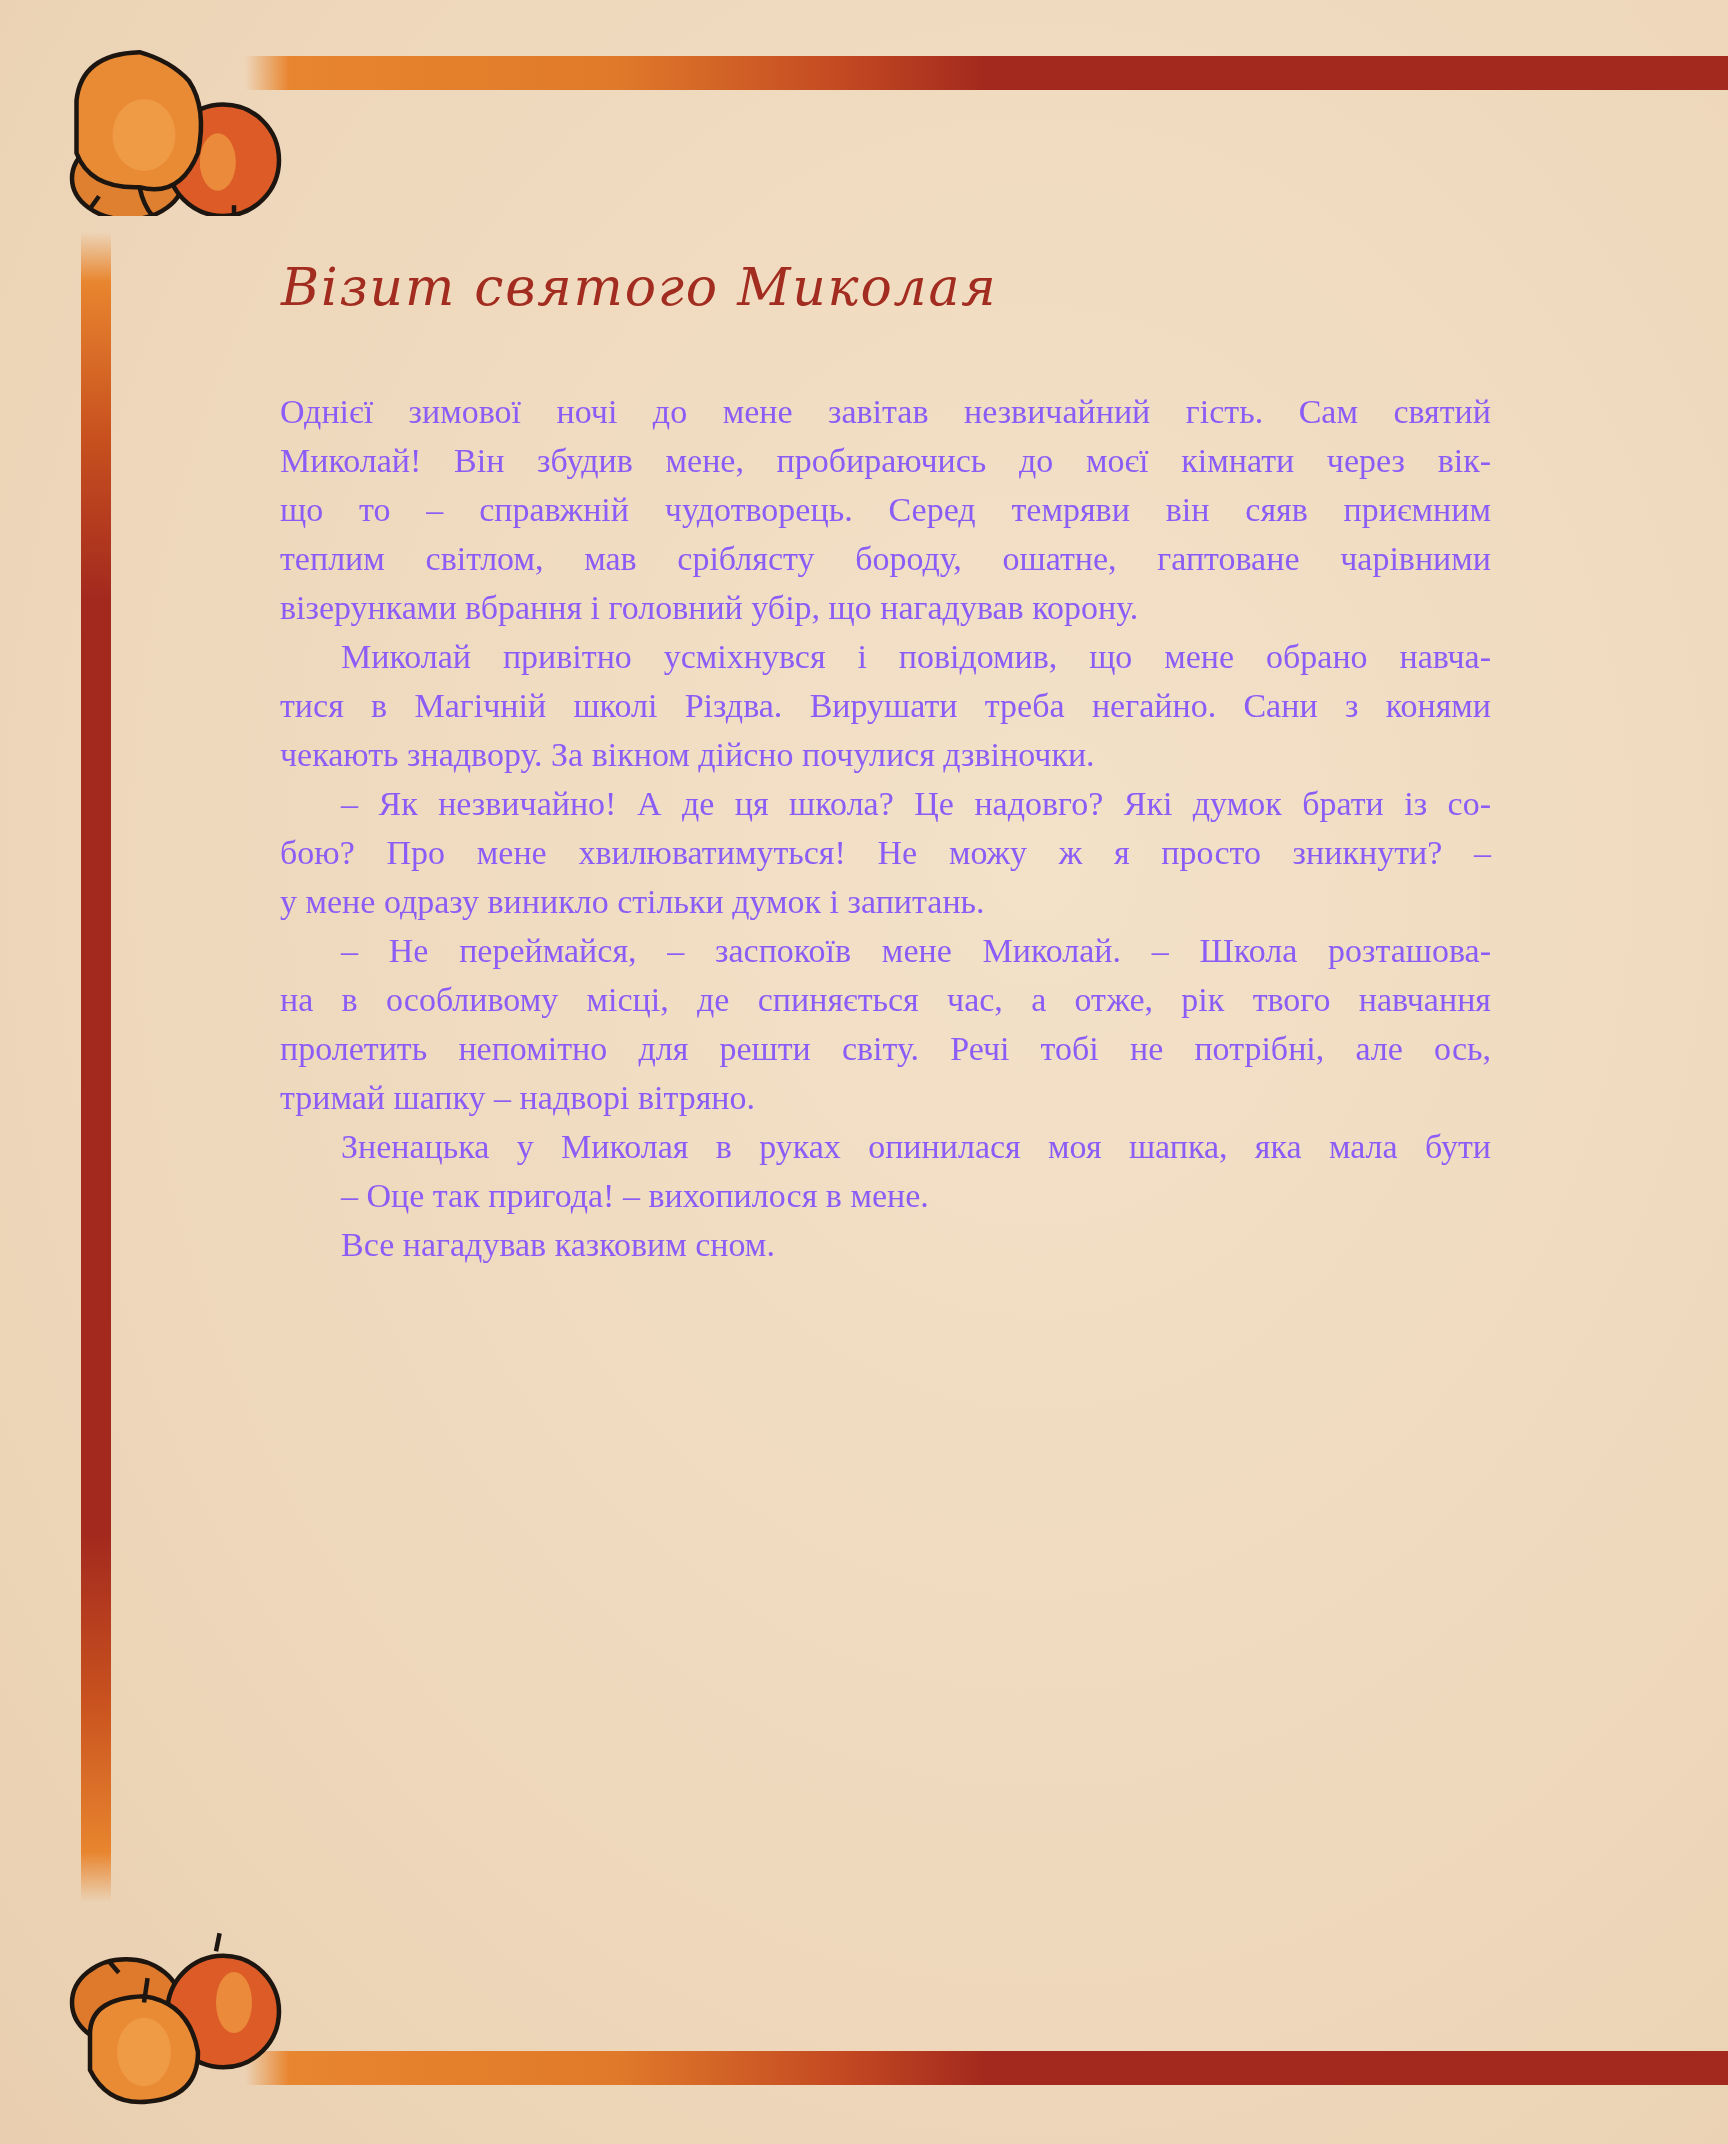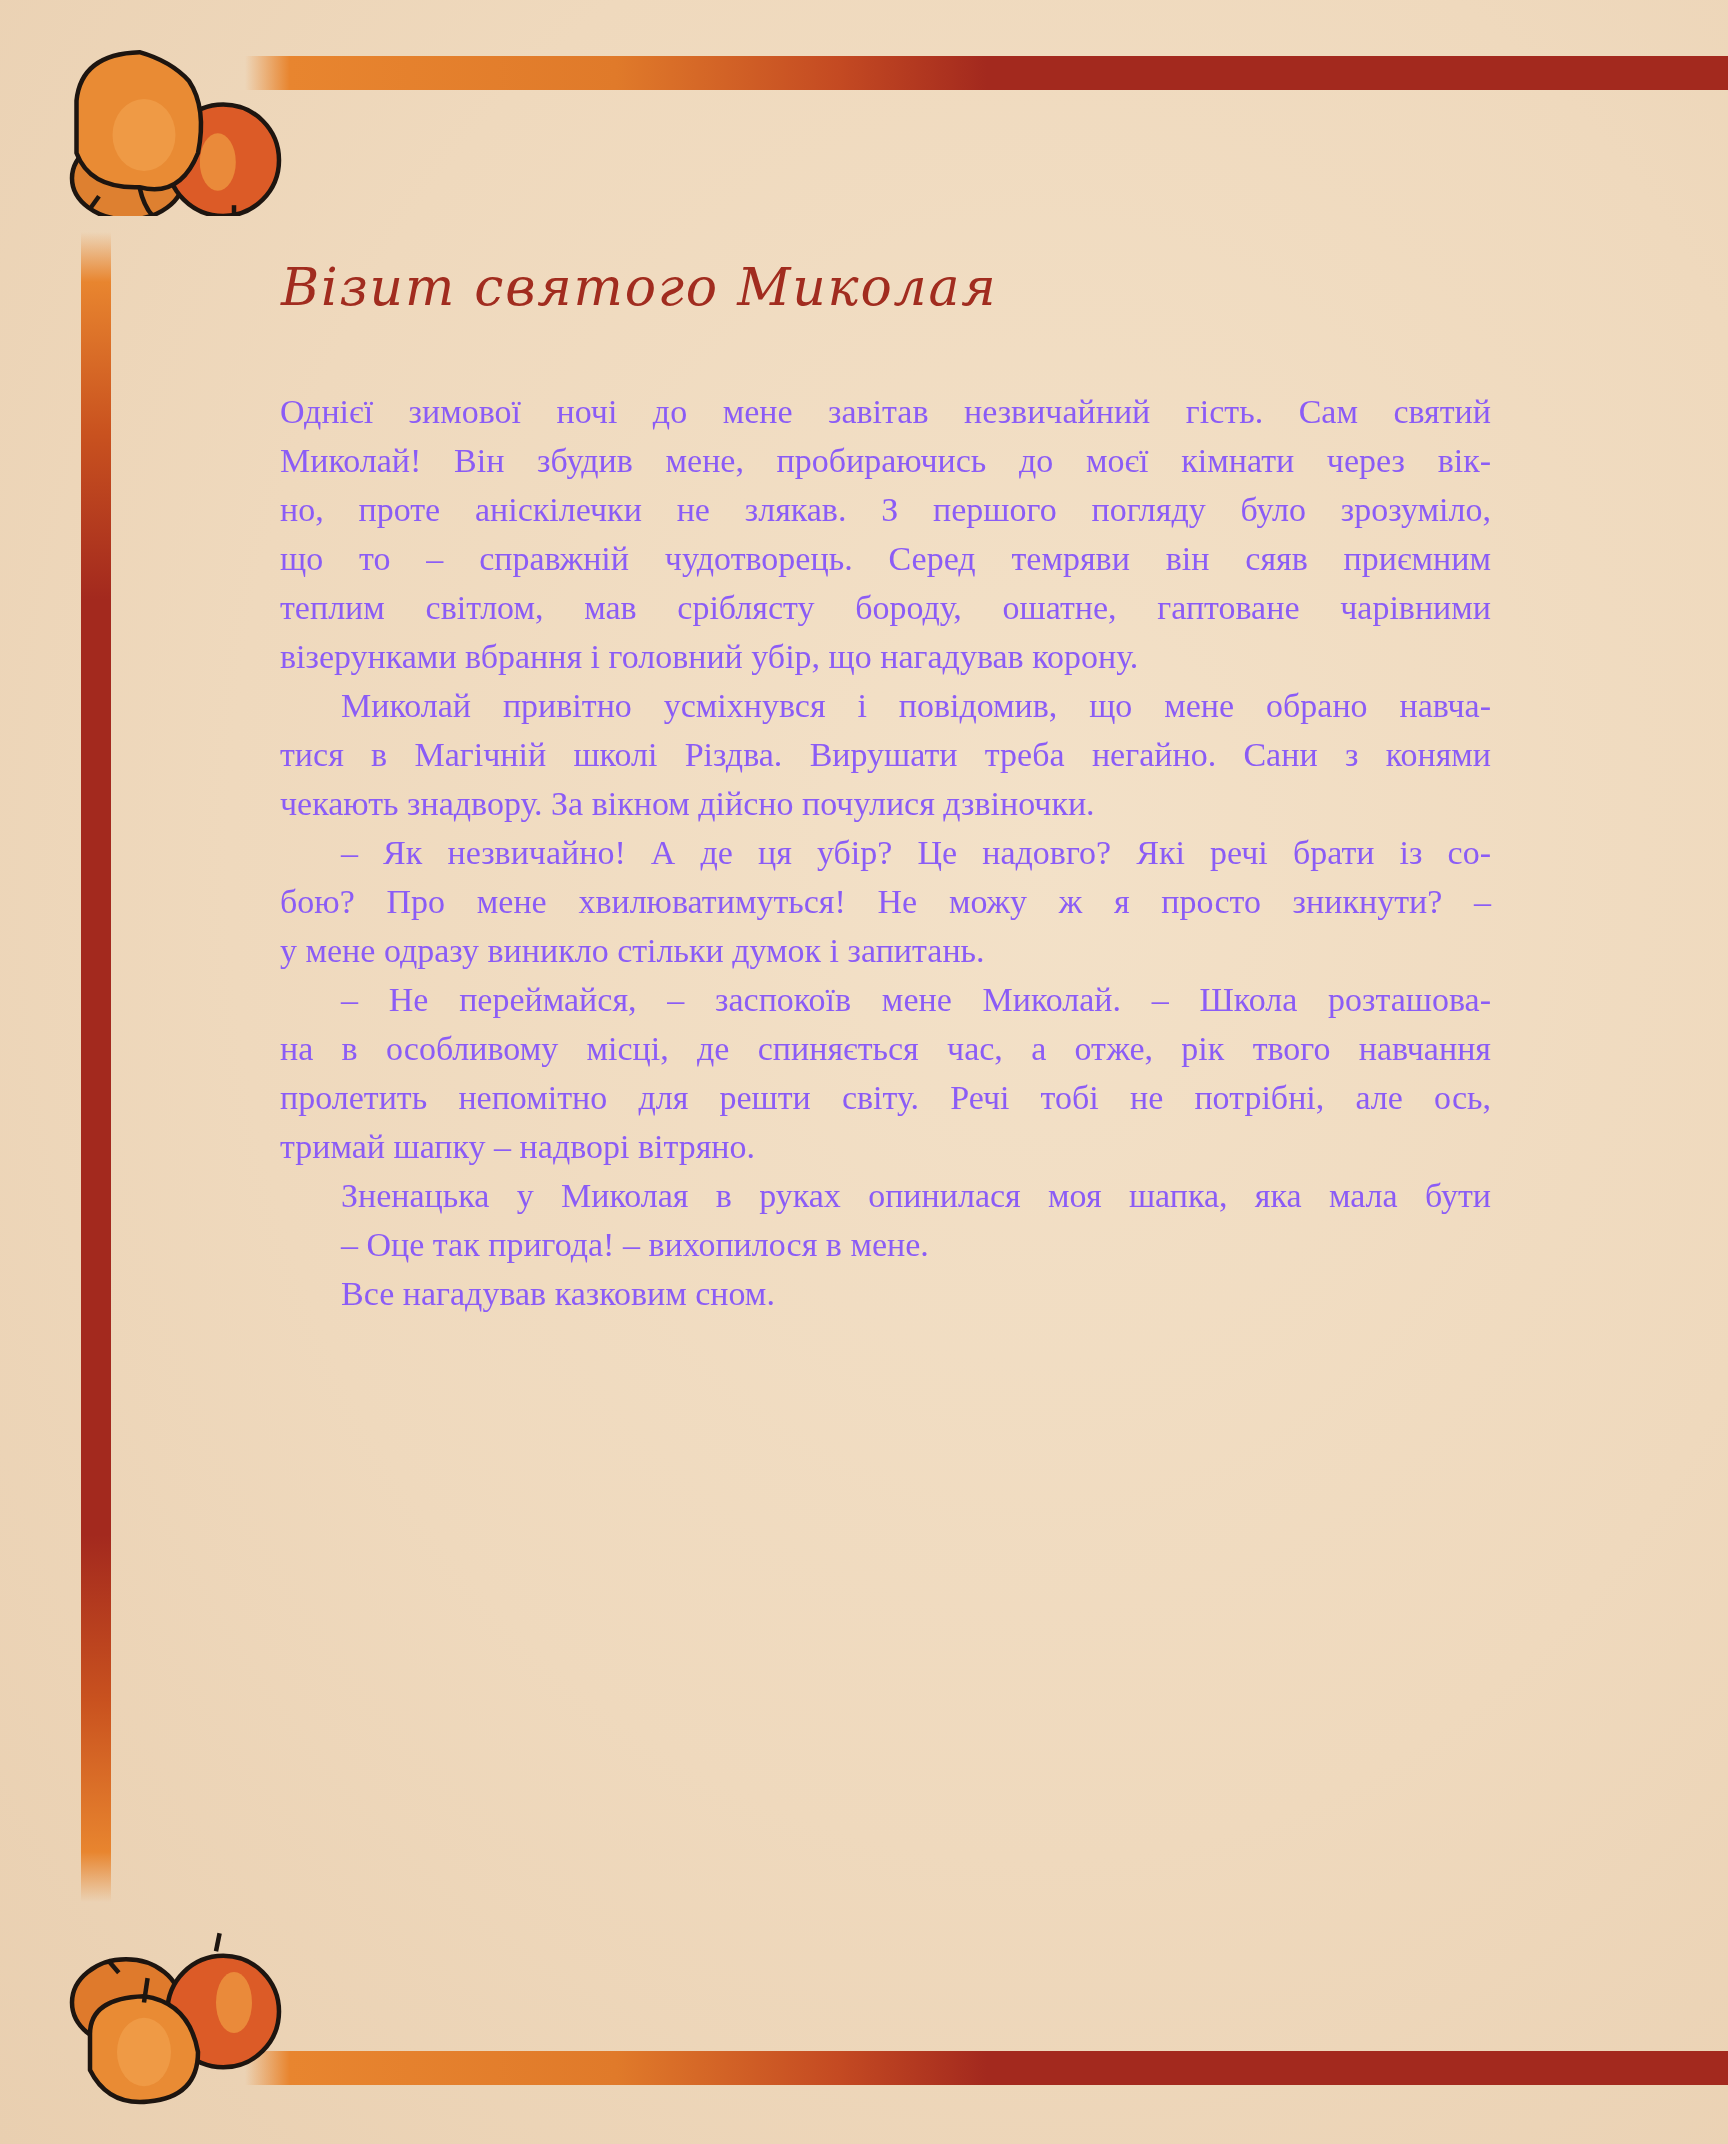--- a/index.html
+++ b/index.html
@@ -54,28 +54,27 @@
     <path d="M60 48 L72 62" fill="none"></path>
     <path d="M180 38 L184 18" fill="none"></path>
   </g>
 </svg>
 
 <div class="title">Візит святого Миколая</div>
 
 <div class="body">
   <span class="line">Однієї зимової ночі до мене завітав незвичайний гість. Сам святий</span>
   <span class="line">Миколай! Він збудив мене, пробираючись до моєї кімнати через вік-</span>
-  <span class="line">но, проте аніскілечки не злякав. З першого погляду було зрозуміло,</span>
   <span class="line">що то – справжній чудотворець. Серед темряви він сяяв приємним</span>
   <span class="line">теплим світлом, мав сріблясту бороду, ошатне, гаптоване чарівними</span>
   <span class="line last">візерунками вбрання і головний убір, що нагадував корону.</span>
   <span class="line indent">Миколай привітно усміхнувся і повідомив, що мене обрано навча-</span>
   <span class="line">тися в Магічній школі Різдва. Вирушати треба негайно. Сани з конями</span>
   <span class="line last">чекають знадвору. За вікном дійсно почулися дзвіночки.</span>
-  <span class="line indent">– Як незвичайно! А де ця убір? Це надовго? Які речі брати із со-</span>
+  <span class="line indent">– Як незвичайно! А де ця школа? Це надовго? Які думок брати із со-</span>
   <span class="line">бою? Про мене хвилюватимуться! Не можу ж я просто зникнути? –</span>
   <span class="line last">у мене одразу виникло стільки думок і запитань.</span>
   <span class="line indent">– Не переймайся, – заспокоїв мене Миколай. – Школа розташова-</span>
   <span class="line">на в особливому місці, де спиняється час, а отже, рік твого навчання</span>
   <span class="line">пролетить непомітно для решти світу. Речі тобі не потрібні, але ось,</span>
   <span class="line last">тримай шапку – надворі вітряно.</span>
   <span class="line indent">Зненацька у Миколая в руках опинилася моя шапка, яка мала бути</span>
   <span class="line indent last">– Оце так пригода! – вихопилося в мене.</span>
   <span class="line indent last">Все нагадував казковим сном.</span>
 </div>

